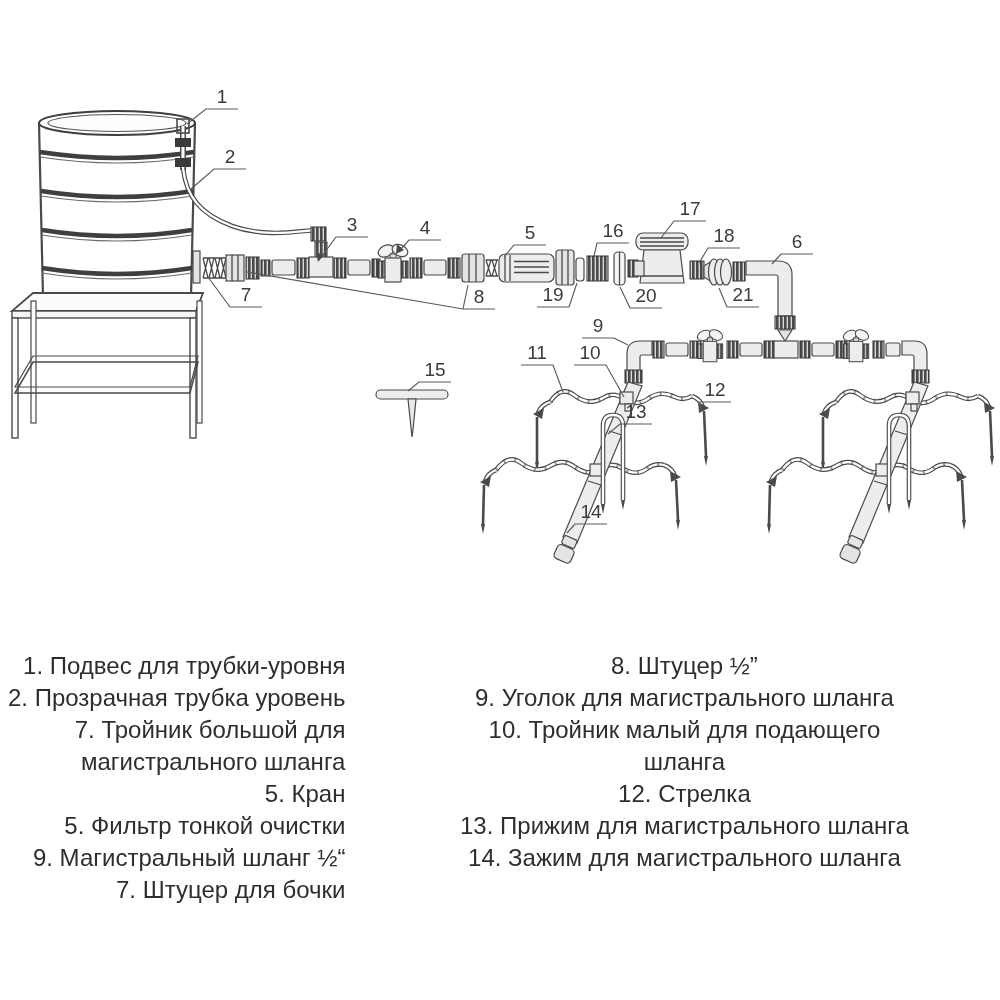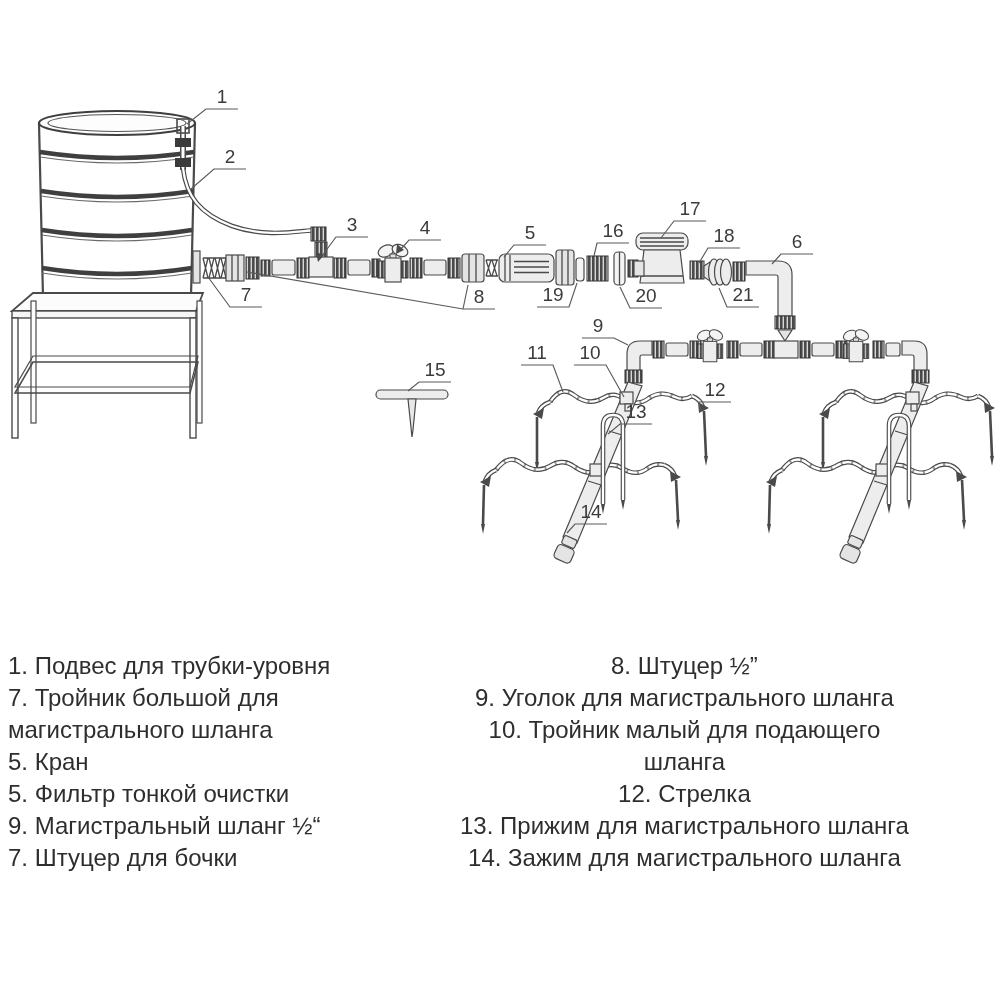--- a/index.html
+++ b/index.html
@@ -16,21 +16,21 @@
   .bandthin{stroke:#6a6a6a;fill:none;stroke-width:1.1;}
   .hoseD{stroke:#4a4a4a;fill:none;stroke-width:4.6;}
   .hoseW{stroke:#ffffff;fill:none;stroke-width:2.3;}
   .hoseT{stroke:#4a4a4a;fill:none;stroke-width:4.6;stroke-dasharray:2 9;}
   .stake{stroke:#4a4a4a;fill:none;stroke-width:2.6;}
   .tri{fill:#4a4a4a;stroke:none;}
   .leader{stroke:#5a5a5a;stroke-width:1.15;fill:none;}
   .callout{font-size:19px;fill:#3b3b3b;}
   text.callout{text-anchor:middle;}
   .lg-col{position:absolute;top:650px;font-size:24px;line-height:32px;color:#2e2e2e;white-space:nowrap;}
-  #lg-left{left:8px;}
+  #lg-left{left:8px;text-align:right;}
   #lg-right{left:460px;text-align:center;}
 </style>
 </head>
 <body>
 
 <div id="page">
 
 <svg width="1000" height="645" viewBox="0 0 1000 645">
   <defs>
     <pattern id="ribs" width="4" height="8" patternUnits="userSpaceOnUse">
@@ -320,20 +320,21 @@
         </g>
     <g>
           <polyline class="leader" points="759,307 727,307 719,288"></polyline>
           <text class="callout" x="743" y="301">21</text>
         </g>
   </g>
 </svg>
 
 <div class="lg-col" id="lg-left">
   <div>1. Подвес для трубки-уровня</div>
+  <div>2. Прозрачная трубка уровень</div>
   <div>7. Тройник большой для</div>
   <div>магистрального шланга</div>
   <div>5. Кран</div>
   <div>5. Фильтр тонкой очистки</div>
   <div>9. Магистральный шланг ½“</div>
   <div>7. Штуцер для бочки</div>
 </div>
 <div class="lg-col" id="lg-right">
   <div>8. Штуцер ½”</div>
   <div>9. Уголок для магистрального шланга</div>

